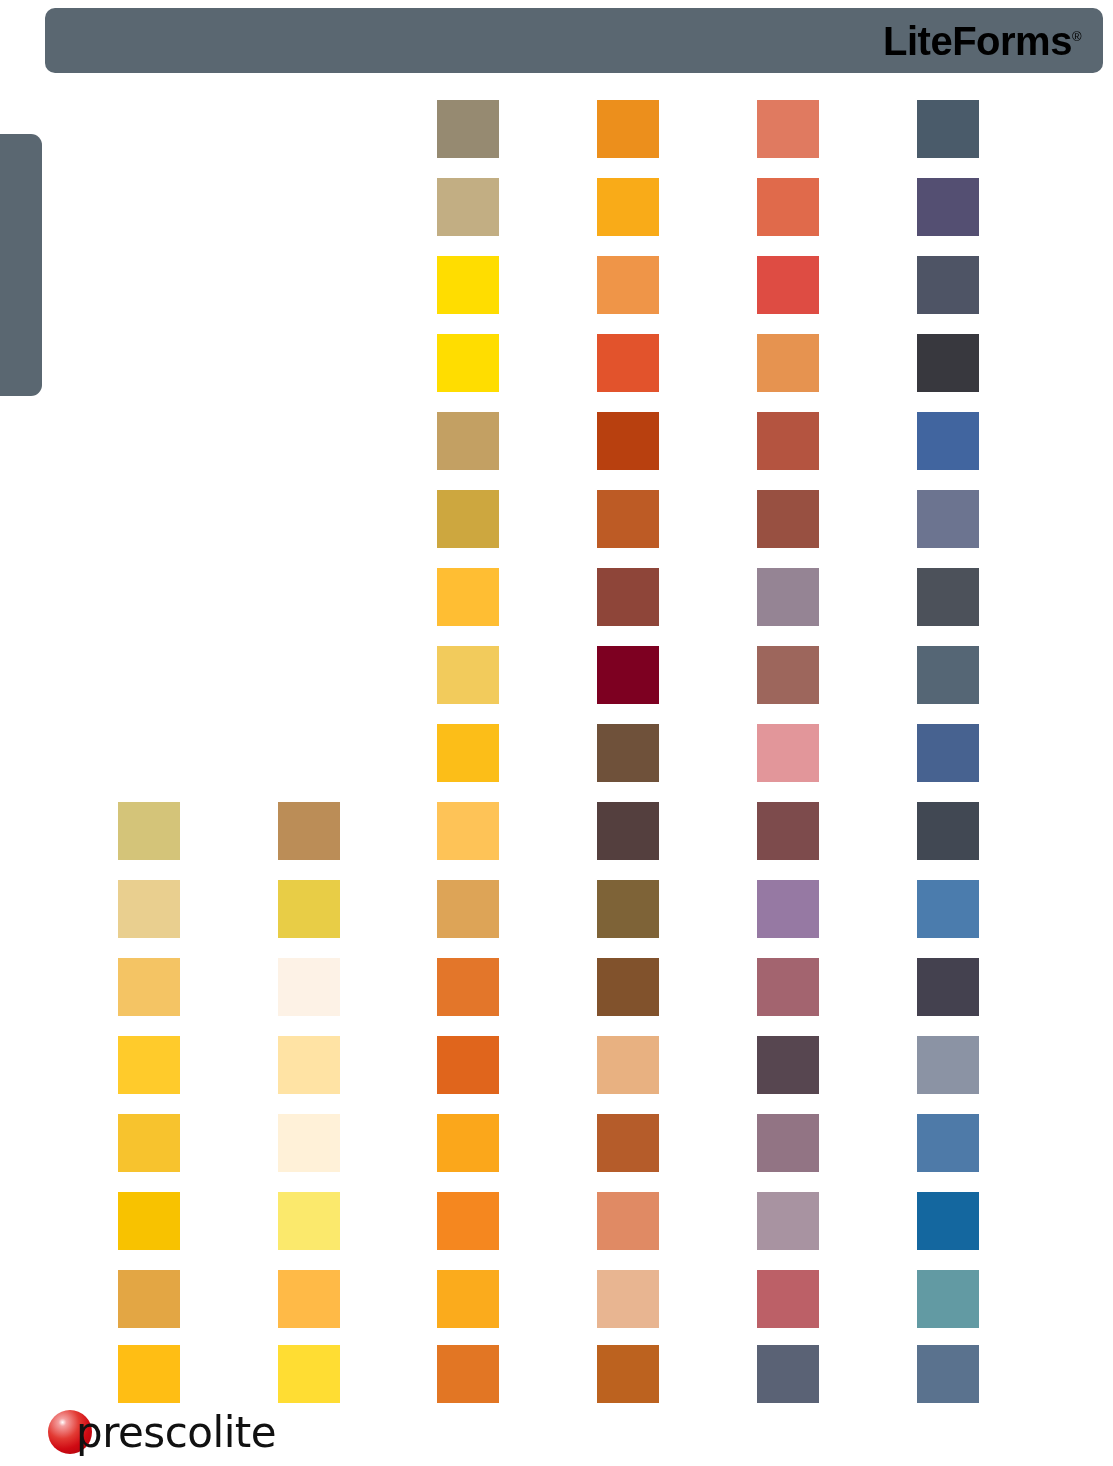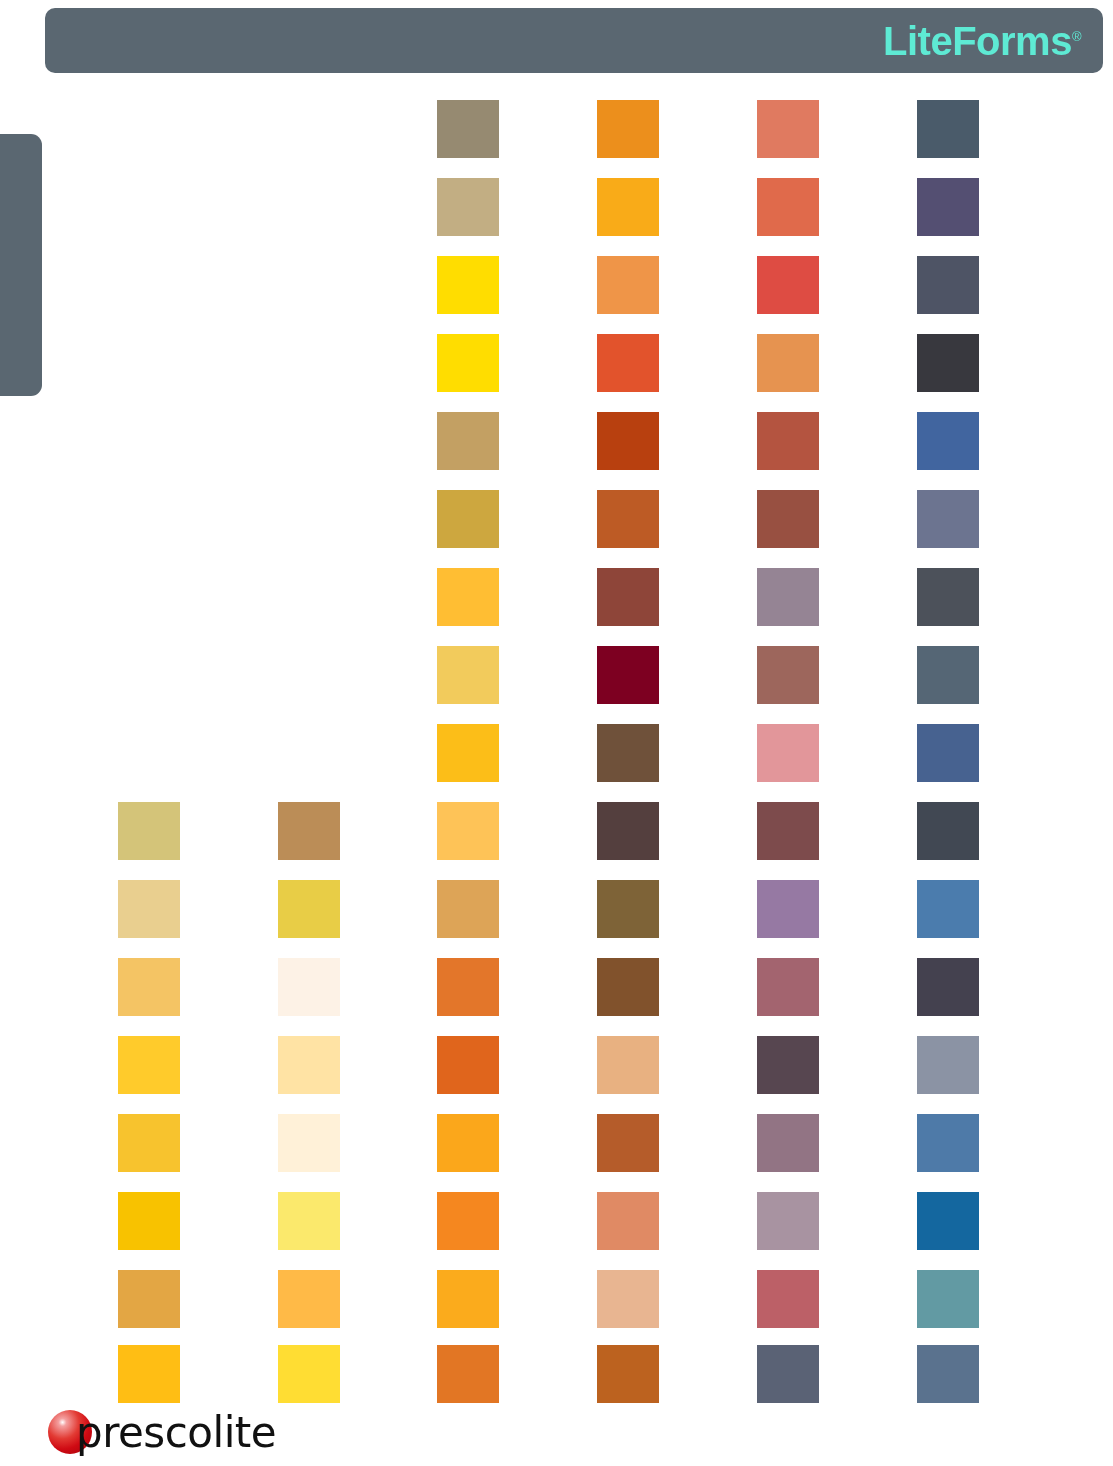--- a/index.html
+++ b/index.html
@@ -24,21 +24,21 @@
     height: 65px;
     background: #5a6771;
     border-radius: 10px;
     box-sizing: border-box;
   }
   #brand-wordmark {
     position: absolute;
     right: 22px;
     top: 50%;
     transform: translateY(-50%);
-    color: #5eead4;
+    color: #000000;
     font-size: 40px;
     font-weight: bold;
     letter-spacing: -0.5px;
     line-height: 1;
     white-space: nowrap;
   }
   #brand-registered-icon {
     font-size: 13px;
     vertical-align: super;
     font-weight: normal;

